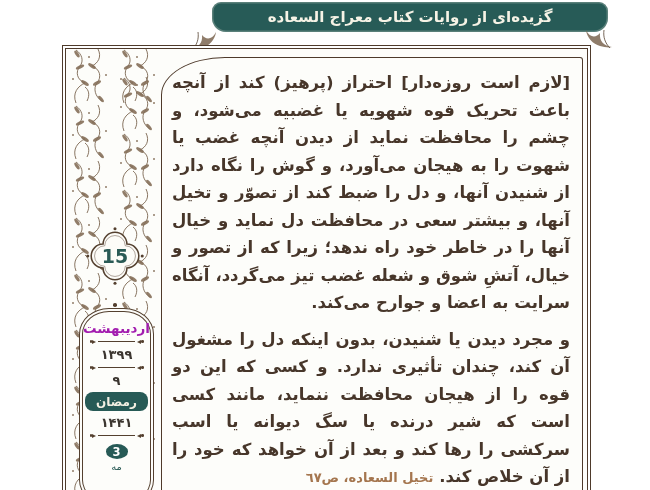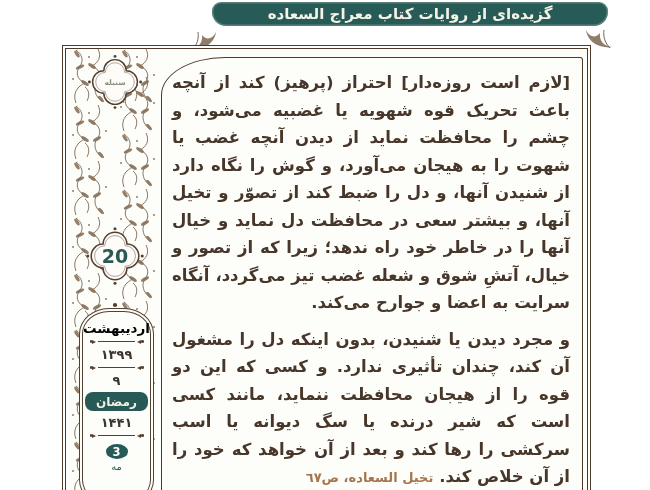--- a/index.html
+++ b/index.html
@@ -1,20 +1,20 @@
 <!DOCTYPE html>
 <html lang="fa"><head>
 <meta charset="utf-8">
 <style>
   html,body{margin:0;padding:0;}
   #canvas{position:relative;width:650px;height:490px;background:#ffffff;overflow:hidden;
           font-family:"DejaVu Sans",sans-serif;}
 
   
-  .banner{position:absolute;left:212px;top:2px;width:396px;height:24px;background:#275b57;
+  .banner{position:absolute;left:212px;top:2px;width:396px;height:30px;background:#275b57;
           border-radius:9px 9px 14px 14px;display:flex;align-items:center;justify-content:center;
           direction:rtl;box-shadow:inset 0 0 0 1.5px rgba(244,240,226,0.25);}
   .banner-text{color:#f6f3e6;font-weight:bold;font-size:15px;letter-spacing:0;}
   .flourish{position:absolute;}
   .fl-left{left:189px;top:25px;}
   .fl-right{left:585px;top:23px;}
 
   
   .frame-outer{position:absolute;left:62px;top:45px;width:527px;height:460px;
                border:1.6px solid #4e3a2b;background:#fff;}
@@ -42,21 +42,21 @@
   .q2 .med-label{font-size:19px;color:#2a5a55;font-weight:bold;}
 
   .finial-dot{position:absolute;left:113px;top:303px;width:3.5px;height:3.5px;border-radius:50%;background:#54402f;}
 
   
   .date-panel-outer{position:absolute;left:79px;top:308px;width:73px;height:196px;background:#fdfdfa;
                     border:1.2px solid #54402f;border-radius:30px/26px;}
   .date-panel-inner{position:absolute;left:2.2px;right:2.2px;top:2.2px;bottom:2.2px;
                     border:0.8px solid #54402f;border-radius:27px/23px;
                     display:flex;flex-direction:column;align-items:center;padding-top:8px;direction:rtl;}
-  .sol-month{color:#000000;font-weight:bold;font-size:13.5px;}
+  .sol-month{color:#a21caf;font-weight:bold;font-size:13.5px;}
   .num{color:#3c3630;font-weight:bold;font-size:13px;}
   .divider{width:54px;display:flex;align-items:center;margin:3.5px 0;}
   .divider .dot{width:2.6px;height:2.6px;border-radius:50%;background:#54402f;flex:none;}
   .divider .tri-l{width:0;height:0;border-top:2.6px solid transparent;border-bottom:2.6px solid transparent;
                   border-right:4.5px solid #54402f;margin-left:1.5px;flex:none;}
   .divider .line{flex:1;height:1px;background:#54402f;}
   .divider .tri-r{width:0;height:0;border-top:2.6px solid transparent;border-bottom:2.6px solid transparent;
                   border-left:4.5px solid #54402f;margin-right:1.5px;flex:none;}
   .ramadan-pill{background:#275a56;color:#f2efe2;font-size:12px;font-weight:bold;
                 padding:2.5px 11px;border-radius:8px;margin:4px 0;}
@@ -132,43 +132,32 @@
       <div class="text-panel">
         <div class="body-text">
           <p>[لازم است روزه‌دار] احتراز (پرهیز) کند از آنچه باعث تحریک قوه شهویه یا غضبیه می‌شود، و چشم را محافظت نماید از دیدن آنچه غضب یا شهوت را به هیجان می‌آورد، و گوش را نگاه دارد از شنیدن آنها، و دل را ضبط کند از تصوّر و تخیل آنها، و بیشتر سعی در محافظت دل نماید و خیال آنها را در خاطر خود راه ندهد؛ زیرا که از تصور و خیال، آتشِ شوق و شعله غضب تیز می‌گردد، آنگاه سرایت به اعضا و جوارح می‌کند.</p>
           <p><span>و مجرد دیدن یا شنیدن، بدون اینکه دل را مشغول آن کند، چندان تأثیری ندارد. و کسی که این دو قوه را از هیجان محافظت ننماید، مانند کسی است که شیر درنده یا سگ دیوانه یا اسب سرکشی را رها کند و بعد از آن خواهد که خود را از آن خلاص کند.</span> <span class="citation">تخیل السعاده، ص٦٧</span></p>
         </div>
       </div>
 
     </div>
   </div>
 
-  <div class="medallion q1">
-    <svg width="64" height="64" viewBox="0 0 80 80">
-      <path d="M26,26 A14,14 0 1 1 54,26 A14,14 0 1 1 54,54 A14,14 0 1 1 26,54 A14,14 0 1 1 26,26 Z" fill="#fdfcf8" stroke="#54402f" stroke-width="1.8"></path>
-      <path d="M26,26 A14,14 0 1 1 54,26 A14,14 0 1 1 54,54 A14,14 0 1 1 26,54 A14,14 0 1 1 26,26 Z" transform="translate(40 40) scale(0.86) translate(-40 -40)" fill="none" stroke="#54402f" stroke-width="0.9" opacity="0.7"></path>
-      <circle cx="40" cy="8" r="1.8" fill="#54402f"></circle>
-        <circle cx="72" cy="40" r="1.8" fill="#54402f"></circle>
-      <circle cx="40" cy="72" r="1.8" fill="#54402f"></circle>
-        <circle cx="8" cy="40" r="1.8" fill="#54402f"></circle>
-    </svg>
-    <div class="med-label">سنبله</div>
-  </div>
 
 
   <div class="medallion q2">
     <svg width="68" height="68" viewBox="0 0 80 80">
       <path d="M26,26 A14,14 0 1 1 54,26 A14,14 0 1 1 54,54 A14,14 0 1 1 26,54 A14,14 0 1 1 26,26 Z" fill="#fdfcf8" stroke="#54402f" stroke-width="1.8"></path>
       <path d="M26,26 A14,14 0 1 1 54,26 A14,14 0 1 1 54,54 A14,14 0 1 1 26,54 A14,14 0 1 1 26,26 Z" transform="translate(40 40) scale(0.86) translate(-40 -40)" fill="none" stroke="#54402f" stroke-width="0.9" opacity="0.7"></path>
       <circle cx="40" cy="8" r="1.8" fill="#54402f"></circle>
         <circle cx="72" cy="40" r="1.8" fill="#54402f"></circle>
       <circle cx="40" cy="72" r="1.8" fill="#54402f"></circle>
         <circle cx="8" cy="40" r="1.8" fill="#54402f"></circle>
     </svg>
-    <div class="med-label">20</div>
+    <div class="med-label">15</div>
   </div>
 
   <div class="finial-dot"></div>
 
   <div class="date-panel-outer">
     <div class="date-panel-inner">
       <div class="sol-month">اردیبهشت</div>
       <div class="divider">
           <span class="dot"></span>
           <span class="tri-l"></span>

